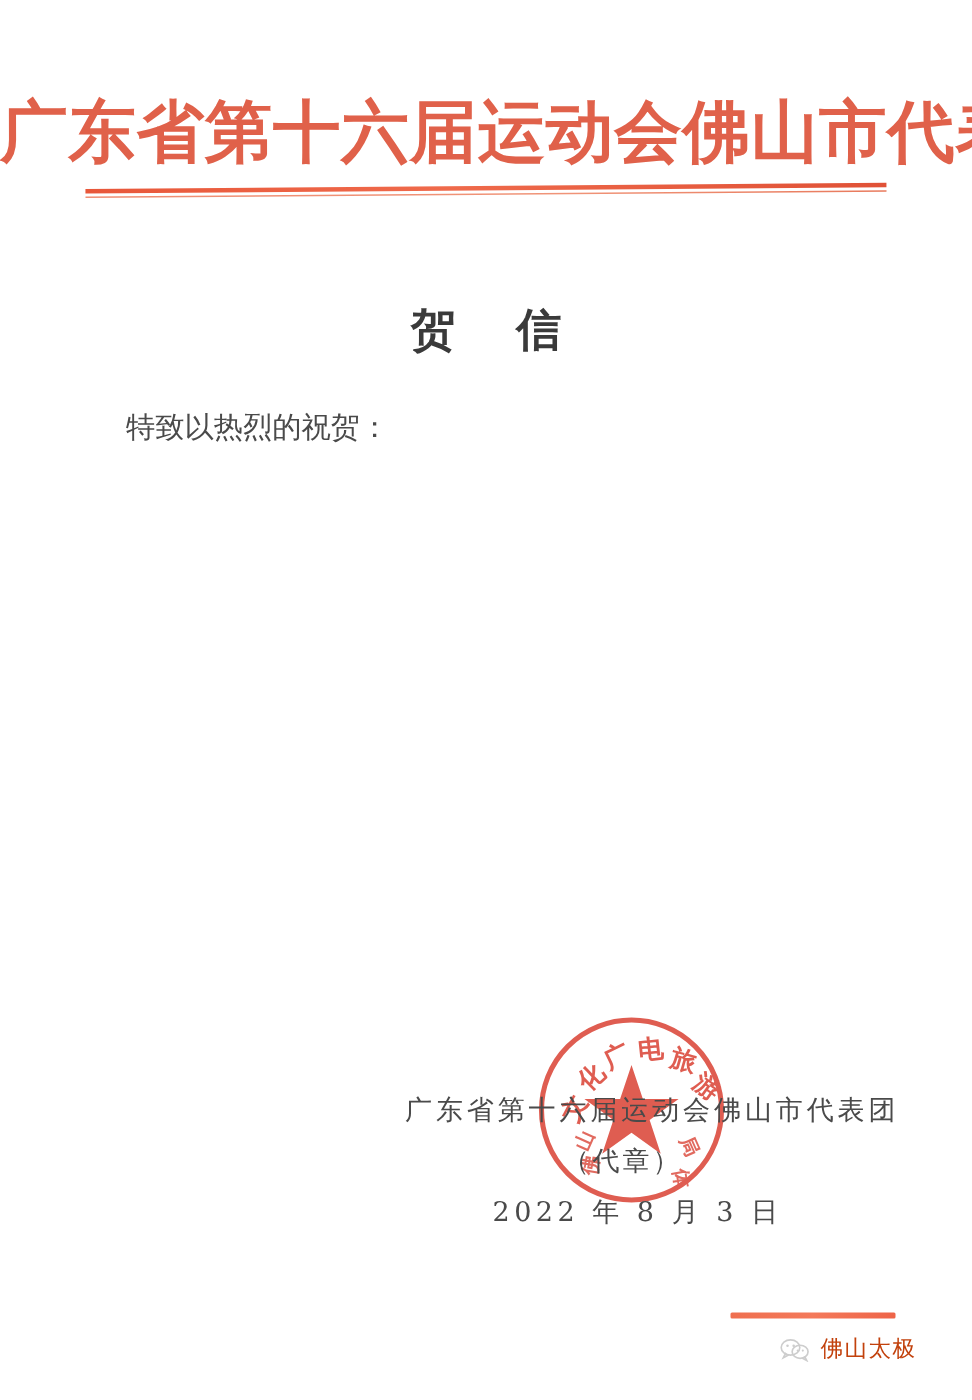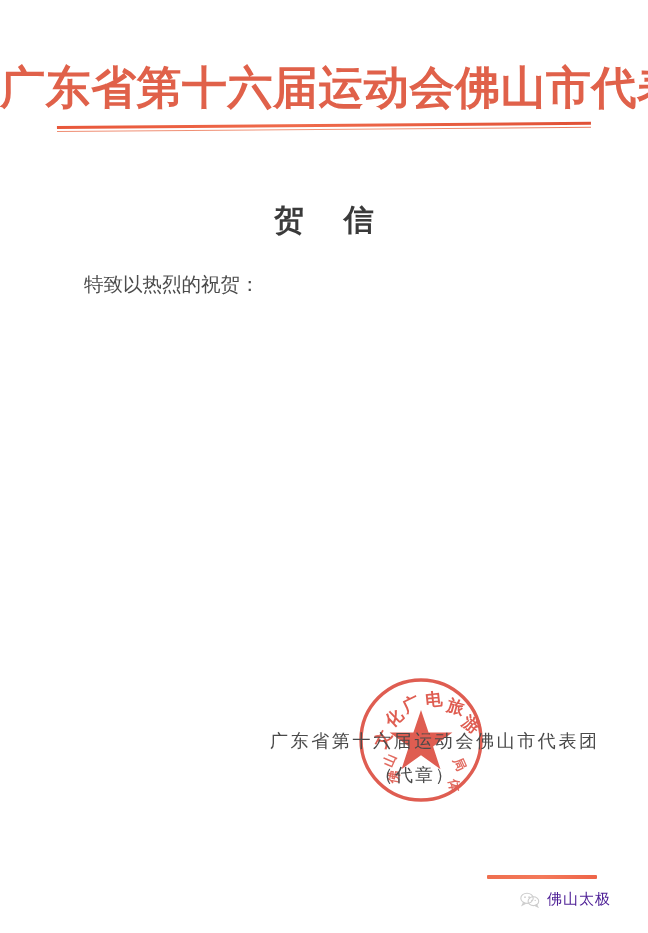--- a/index.html
+++ b/index.html
@@ -57,21 +57,21 @@
     background: linear-gradient(90deg, #ef8d73 0%, #f09478 60%, #e8795c 100%);
   }
 
   
   #doc-title {
     position: absolute;
     left: 0;
     top: 200px;
     width: 648px;
     text-align: center;
-    font-family: Liberation Serif, serif;
+    font-family: Liberation Sans, sans-serif;
     font-weight: bold;
     font-size: 30px;
     letter-spacing: 16px;
     text-indent: 16px;
     color: #3a3a3a;
   }
 
   
   #body-text {
     position: absolute;
@@ -155,21 +155,21 @@
     top: 890px;
     display: flex;
     align-items: center;
     gap: 7px;
     color: #c9c9c9;
   }
   #watermark-label {
     font-family: Liberation Mono, monospace;
     font-size: 15px;
     letter-spacing: 1px;
-    color: #4c1d95;
+    color: #c2410c;
   }
   #wechat-icon svg { display: block; }
 </style>
 </head>
 <body>
 
 <div id="page">
 
   <div id="header-block">
     <div id="header-title">广东省第十六届运动会佛山市代表团</div>
@@ -206,20 +206,21 @@
         <text transform="translate(40,108) rotate(-80)">佛</text>
         <text transform="translate(96,84) rotate(66)">局</text>
         <text transform="translate(92,104) rotate(80)">体</text>
       </g>
     </svg>
   </div>
 
   <div id="signature-block">
     <div id="sign-org">广东省第十六届运动会佛山市代表团</div>
     <div id="sign-proxy">（代章）</div>
+    <div id="sign-date">2022 年 8 月 3 日</div>
   </div>
 
   <div id="watermark-bar"></div>
   <div id="watermark">
     <span id="wechat-icon">
       <svg width="20" height="16" viewBox="0 0 20 16" xmlns="http://www.w3.org/2000/svg">
         <ellipse cx="7" cy="6.3" rx="6.2" ry="5.1" fill="none" stroke="#cdcdcd" stroke-width="1.1"></ellipse>
         <path d="M3.6 10.4 L2.2 13.2 L5.2 11.6 Z" fill="none" stroke="#cdcdcd" stroke-width="1.1"></path>
         <circle cx="5" cy="5.2" r="0.85" fill="#cdcdcd"></circle>
         <circle cx="9.1" cy="5.2" r="0.85" fill="#cdcdcd"></circle>

